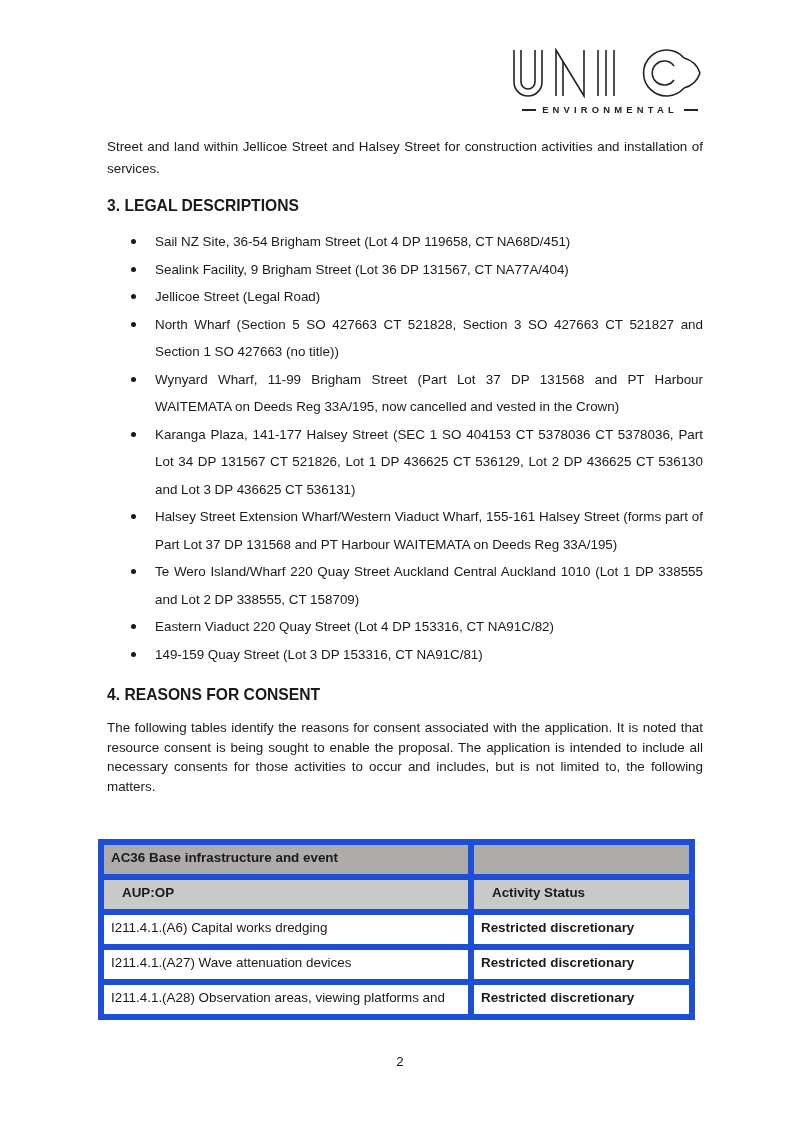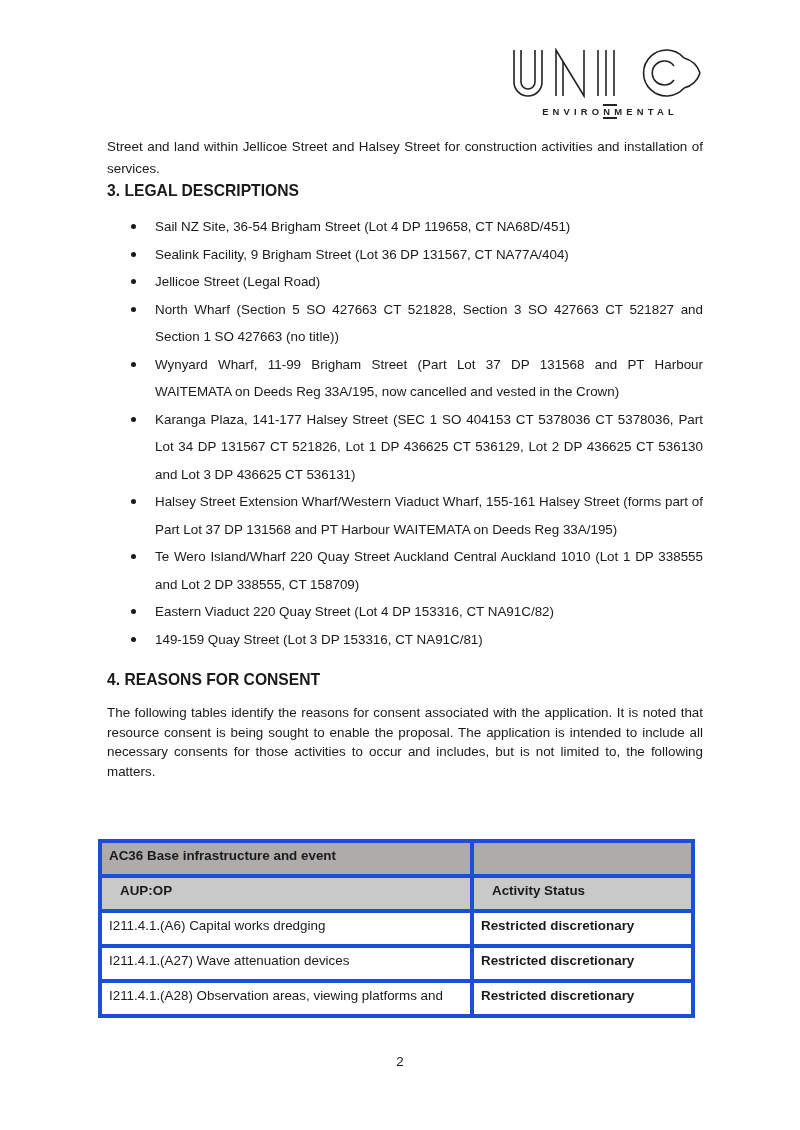--- a/index.html
+++ b/index.html
@@ -12,46 +12,46 @@
     overflow: hidden;
   }
   .page { position: absolute; left: 0; top: 0; width: 800px; height: 1130px; }
 
   
   .logo { position: absolute; left: 512px; top: 48px; width: 196px; height: 76px; }
   .logo svg { width: 196px; height: 50px; display: block; }
   .logo-sub {
     display: flex; align-items: center; justify-content: center;
     margin-top: 6px; font-size: 9.4px; letter-spacing: 4.2px; font-weight: bold;
-    color: #222; white-space: nowrap; flex-direction: column;
+    color: #222; white-space: nowrap;
   }
   .logo-sub .dash { display: inline-block; width: 14px; height: 2px; background: #222; margin: 0 6px; }
 
   
   .content { position: absolute; left: 107px; top: 136px; width: 596px; }
   .para { line-height: 22px; text-align: justify; text-align-last: left; }
   .para.justify-full { line-height: 19.5px; }
-  .heading { font-weight: bold; margin-top: 0; line-height: 22px; }
+  .heading { font-weight: bold; margin-top: 15px; line-height: 22px; }
   ul.bullets { list-style: none; margin-top: 11px; }
   ul.bullets li {
     position: relative; padding-left: 48px; line-height: 27.5px;
     text-align: justify; text-align-last: left;
   }
   ul.bullets li::before {
     content: ""; position: absolute; left: 24px; top: 11px;
     width: 5px; height: 5px; border-radius: 50%; background: #1a1a1a;
   }
 
   
   table.consent {
     position: absolute; left: 98px; top: 839px; width: 597px;
     border-collapse: collapse; font-size: 13.4px;
   }
   table.consent td {
-    border: 4px solid #1d4ed8; vertical-align: top; padding: 5px 7px 0 7px; height: 35px;
+    border: 6px solid #1d4ed8; vertical-align: top; padding: 5px 7px 0 7px; height: 35px;
   }
   table.consent td.col2 { width: 221px; }
   tr.row-dark td { background: #aeabab; font-weight: bold; }
   tr.row-light td { background: #c9c9c9; font-weight: bold; padding-left: 18px; }
   td.status { font-weight: bold; }
 
   .page-number { position: absolute; left: 0; width: 800px; top: 1054px; text-align: center; font-size: 13.4px; }
 </style>
 </head>
 <body>

